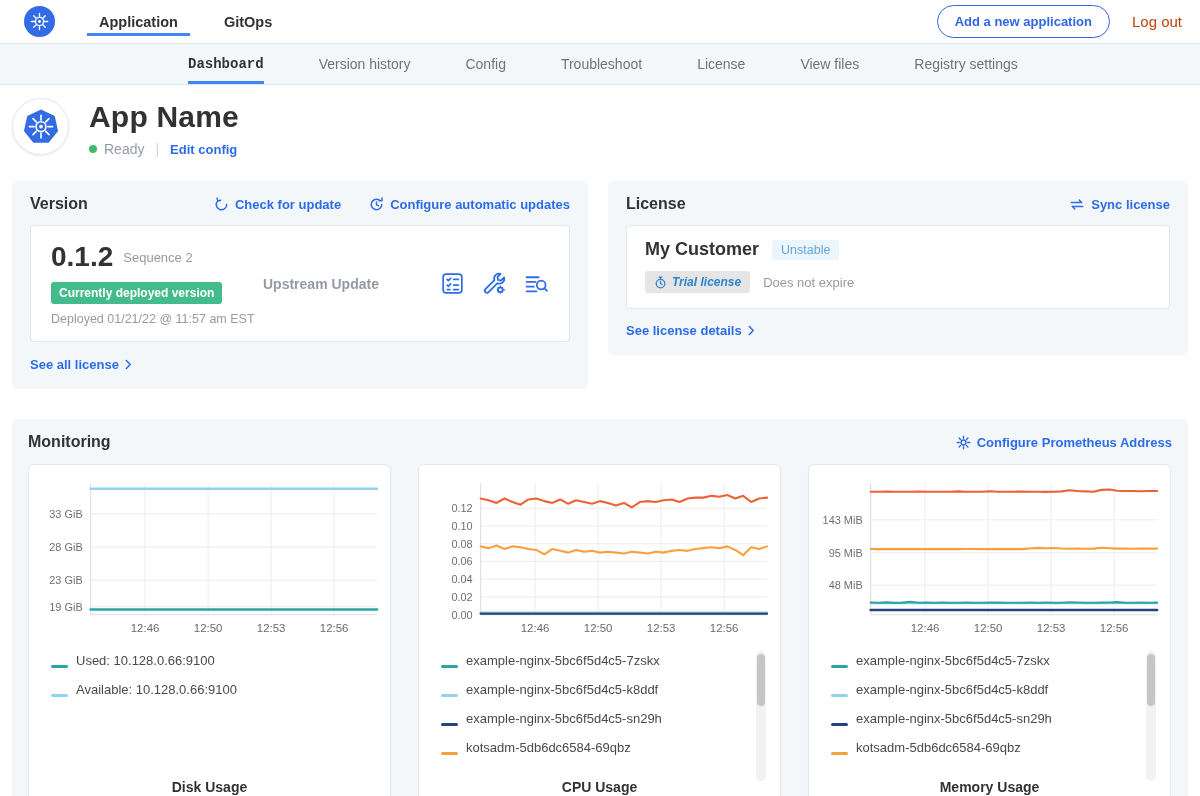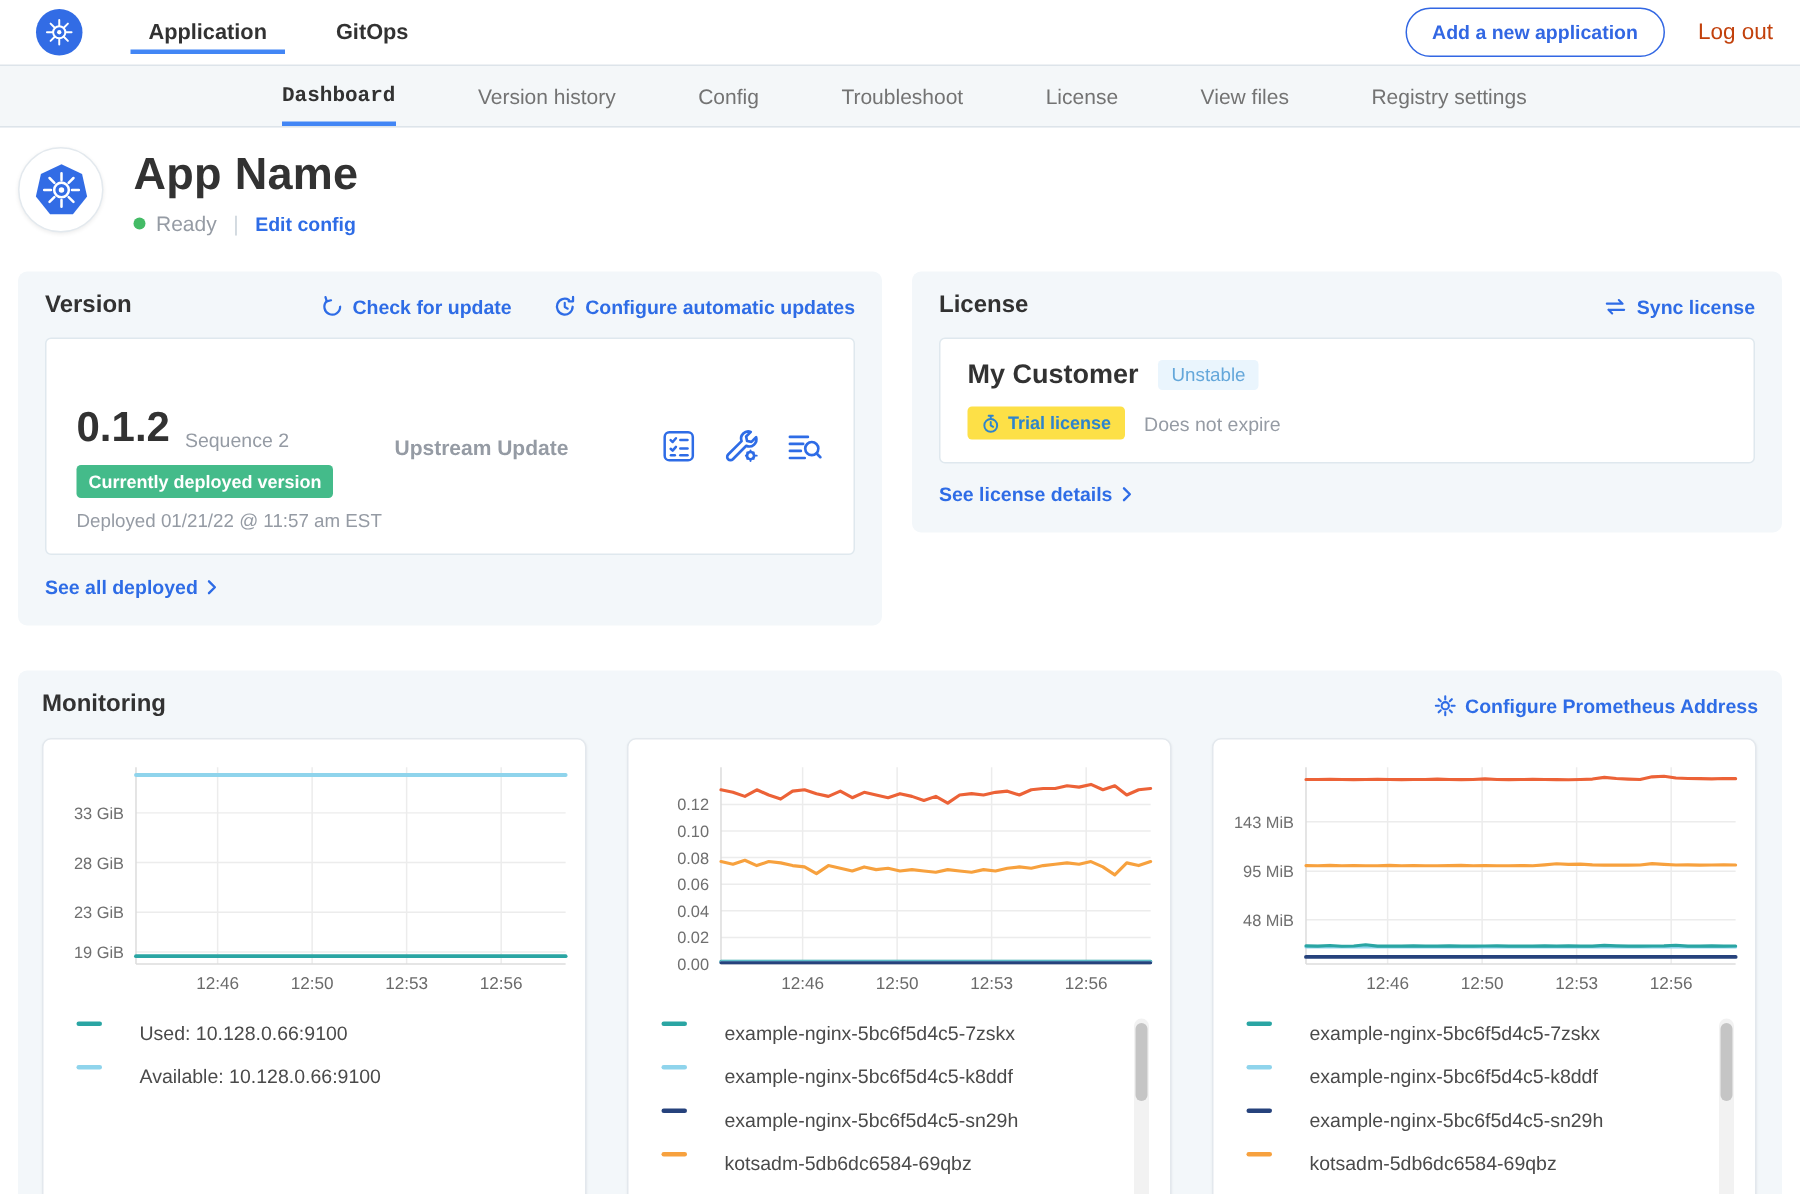--- a/index.html
+++ b/index.html
@@ -53,50 +53,50 @@
   .panel { background:#f3f7fa; border-radius:6px; padding:14px 18px 16px; }
   .panel-version { width:576px; }
   .panel-license { flex:1; }
   .panel-head { display:flex; align-items:center; }
   .panel-title { font-size:16px; font-weight:bold; }
   .head-links { margin-left:auto; display:flex; gap:28px; }
   .inner-card { background:#fff; border:1px solid #dfe8ee; border-radius:4px; margin-top:12px; }
 
   .version-body { padding:15px 20px; display:flex; align-items:center; }
   .v-left { width:212px; flex:0 0 auto; }
-  .v-num-row { display:flex; align-items:flex-end; gap:10px;margin-top:28px; }
+  .v-num-row { display:flex; align-items:center; gap:10px; }
   .v-num { font-size:28px; font-weight:bold; }
   .v-seq { font-size:13px; color:#959ba4; }
   .badge-green { display:inline-block; background:#44bb8a; color:#fff; font-size:12px;
                  font-weight:bold; padding:4px 8px; border-radius:3px; margin-top:9px; }
   .v-deployed { font-size:12.5px; color:#959ba4; margin-top:8px; }
   .v-source { color:#959ba4; font-weight:bold; font-size:14px; flex:1; }
   .v-icons { display:flex; gap:17px; align-items:center; color:#2e6ce6; }
   .v-icons .icon-btn { cursor:pointer; display:flex; }
   .see-link { margin-top:13px; }
 
   .license-body { padding:13px 18px 15px; }
   .cust-row { display:flex; align-items:center; gap:13px; }
   .cust-name { font-size:18px; font-weight:bold; }
   .badge-channel { background:#eaf5fd; color:#64a7da; font-size:12.5px; padding:3px 9px; border-radius:3px; }
   .lic-row2 { margin-top:11px; display:flex; align-items:center; gap:13px; }
-  .badge-trial { background:#fde047; color:#2e84cd; font-size:12px; font-weight:bold;
-                 padding:4px 9px; border-radius:3px; display:inline-flex; align-items:flex-end; gap:5px; }
+  .badge-trial { background:#e5e5e5; color:#2e84cd; font-size:12px; font-weight:bold;
+                 padding:4px 9px; border-radius:3px; display:inline-flex; align-items:flex-end; gap:5px;font-style:italic; }
   .expiry { color:#959ba4; font-size:13px; }
   .lic-footer { margin-top:12px; }
 
   
   .monitoring { margin-top:30px; background:#f3f7fa; border-radius:6px; padding:14px 16px 16px; }
   .charts-row { display:flex; gap:27px; margin-top:13px; }
   .chart-card { background:#fff; border:1px solid #e3e8ed; border-radius:6px;
                 box-shadow:0 1px 2px rgba(0,0,0,.05); width:363px; height:344px;
                 display:flex; flex-direction:column; padding:8px 0 12px; }
   .chart-svg { width:100%; height:172px; display:block; }
   .legend { position:relative; margin:8px 30px 0 22px; flex:1; }
-  .legend-item { display:flex; align-items:flex-start; gap:25px; margin-bottom:14px;
+  .legend-item { display:flex; align-items:flex-end; gap:8px; margin-bottom:14px;
                  font-size:13px; color:#4a4a4a; }
   .legend-swatch { width:17px; height:3px; border-radius:2px; flex:0 0 auto; }
   .legend-scroll { position:absolute; right:-16px; top:-2px; width:10px; height:130px;
                    background:#f2f2f2; border-radius:5px; }
   .legend-thumb { position:absolute; left:1px; top:3px; width:8px; height:52px;
                   background:#c5c5c5; border-radius:4px; cursor:pointer; }
   .chart-title { text-align:center; font-weight:bold; font-size:14px; padding-top:6px; }
 </style>
 </head>
 <body>
@@ -216,21 +216,21 @@
                 <line x1="2.5" y1="19.5" x2="12" y2="19.5"></line>
               <circle cx="16.5" cy="13.5" r="4.2"></circle>
                 <line x1="19.6" y1="16.6" x2="22" y2="19"></line>
             </svg>
           </span>
         </div>
       </div>
 
       <div class="see-link">
         <span class="blue-link">
-          <span>See all deployed</span>
+          <span>See all license</span>
           <svg width="7" height="11" viewBox="0 0 8 12">
             <path d="M1.5 1.5L6 6l-4.5 4.5" fill="none" stroke="currentColor" stroke-width="1.8" stroke-linecap="round" stroke-linejoin="round"></path>
           </svg>
         </span>
       </div>
     </div>
 
     <div class="panel panel-license">
       <div class="panel-head">
         <span class="panel-title">License</span>

